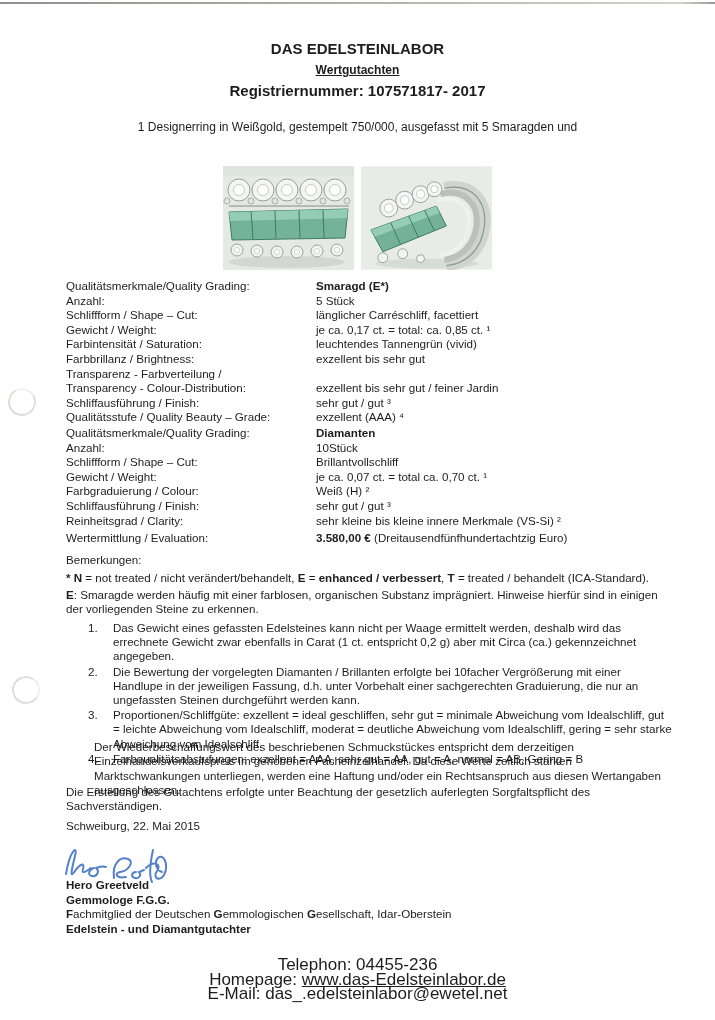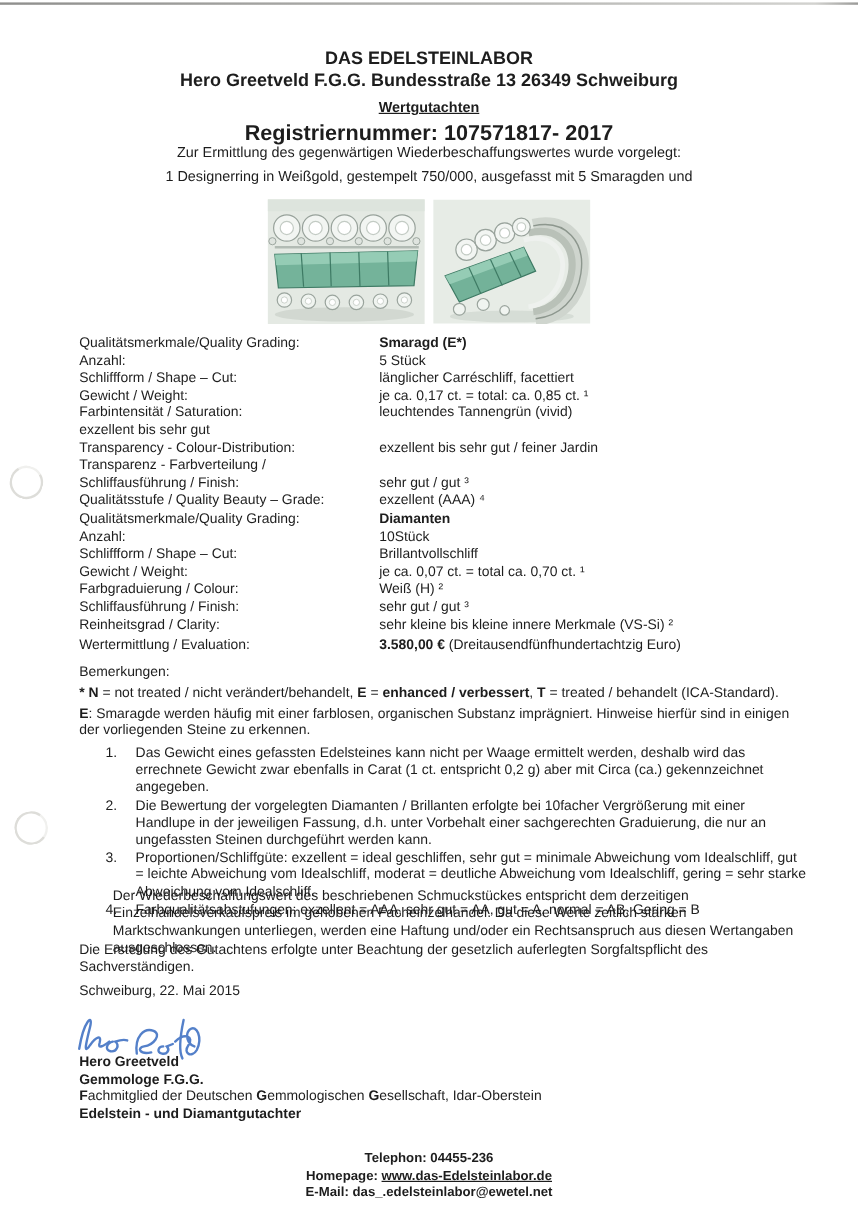--- a/index.html
+++ b/index.html
@@ -15,21 +15,21 @@
   .hole.h1{left:8px;top:388px;border-top-color:#e9e9e5;transform:rotate(15deg);}
   .hole.h2{left:12px;top:676px;border-right-color:#e9e9e5;transform:rotate(-10deg);}
 
   .abs{position:absolute;}
   .center{left:0;right:0;text-align:center;}
 
   .header{top:40px;text-align:center;}
   .lab-name{font-size:15px;font-weight:bold;}
   .address{font-size:15px;font-weight:bold;margin-top:2px;}
   .doc-title{font-size:12px;font-weight:bold;text-decoration:underline;margin-top:6px;}
-  .reg-number{font-size:18px;font-weight:bold;margin-top:5px;}
+  .reg-number{font-size:15px;font-weight:bold;margin-top:5px;}
 
   .intro{top:120px;font-size:12px;line-height:15px;}
   .intro .first{margin-bottom:5px;}
 
   .photos{top:166px;left:0;right:0;display:flex;justify-content:center;gap:7px;}
   .photo{width:131px;height:104px;display:block;}
 
   .grading{left:66px;right:40px;font-size:11.6px;line-height:14.6px;}
   .g1{top:279px;}
   .g2{top:426px;}
@@ -48,39 +48,37 @@
   .list-item .num{flex:none;width:25px;margin-left:22px;}
 
   .para{left:66px;right:42px;font-size:11.6px;line-height:14.4px;}
   .p1{top:740px;margin-left:28px;}
   .p2{top:785px;}
   .dateline{top:819px;left:66px;font-size:11.6px;}
 
   .signature-svg{top:838px;left:56px;}
   .signatory{top:878px;left:66px;right:42px;font-size:11.6px;line-height:14.6px;}
 
-  .footer{top:958px;font-size:11px;line-height:14.5px;font-weight:bold;}
+  .footer{top:958px;font-size:17px;line-height:14.5px;}
   .link{text-decoration:underline;color:#1d1d1d;cursor:pointer;}
 </style>
 </head>
 <body>
 
 <div class="scan-edge-top"></div>
 <div class="hole h1"></div>
 <div class="hole h2"></div>
 
 <div class="abs center header">
   <div class="lab-name">DAS EDELSTEINLABOR</div>
-  <div class="address">Hero Greetveld F.G.G. Bundesstraße 13  26349 Schweiburg</div>
   <div class="doc-title">Wertgutachten</div>
   <div class="reg-number">Registriernummer: 107571817- 2017</div>
 </div>
 
 <div class="abs center intro">
-  <div class="first">Zur Ermittlung des gegenwärtigen Wiederbeschaffungswertes wurde vorgelegt:</div>
   <div>1 Designerring in Weißgold, gestempelt 750/000, ausgefasst mit 5 Smaragden und</div>
 </div>
 
 <div class="abs photos">
   <svg class="photo" viewBox="0 0 131 104" xmlns="http://www.w3.org/2000/svg">
     <rect width="131" height="104" fill="#e4e9e3"></rect>
     <rect width="131" height="10" fill="#dde4dd"></rect>
     <ellipse cx="64" cy="96" rx="58" ry="6" fill="#c2cbc2" opacity="0.55"></ellipse>
     <path d="M6 40 H126" stroke="#76847d" stroke-width="2" opacity="0.45"></path>
     <polygon points="6,46 125,43 122,72 9,74" fill="#74b39a" stroke="#3e7a64" stroke-width="1"></polygon>
@@ -175,29 +173,30 @@
     </div>
   <div class="row">
       <span class="lbl">Gewicht / Weight:</span>
       <span>je ca. 0,17 ct. = total: ca. 0,85 ct. ¹</span>
     </div>
   <div class="row">
       <span class="lbl">Farbintensität / Saturation:</span>
       <span>leuchtendes Tannengrün (vivid)</span>
     </div>
   <div class="row">
+      <span class="lbl">Farbbrillanz / Brightness:</span>
       <span>exzellent bis sehr gut</span>
+    </div>
+  <div class="row">
+      <span class="lbl">Transparenz - Farbverteilung /</span>
+      <span></span>
     </div>
   <div class="row">
       <span class="lbl">Transparency - Colour-Distribution:</span>
       <span>exzellent bis sehr gut / feiner Jardin</span>
-    </div>
-  <div class="row">
-      <span class="lbl">Transparenz - Farbverteilung /</span>
-      <span></span>
     </div>
   <div class="row">
       <span class="lbl">Schliffausführung / Finish:</span>
       <span>sehr gut /  gut ³</span>
     </div>
   <div class="row">
       <span class="lbl">Qualitätsstufe / Quality Beauty – Grade:</span>
       <span>exzellent (AAA) ⁴</span>
     </div>
 </div>

